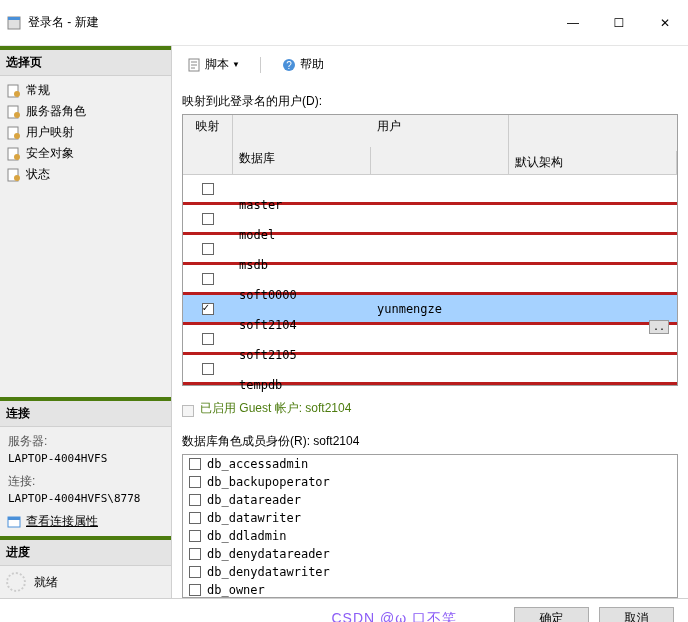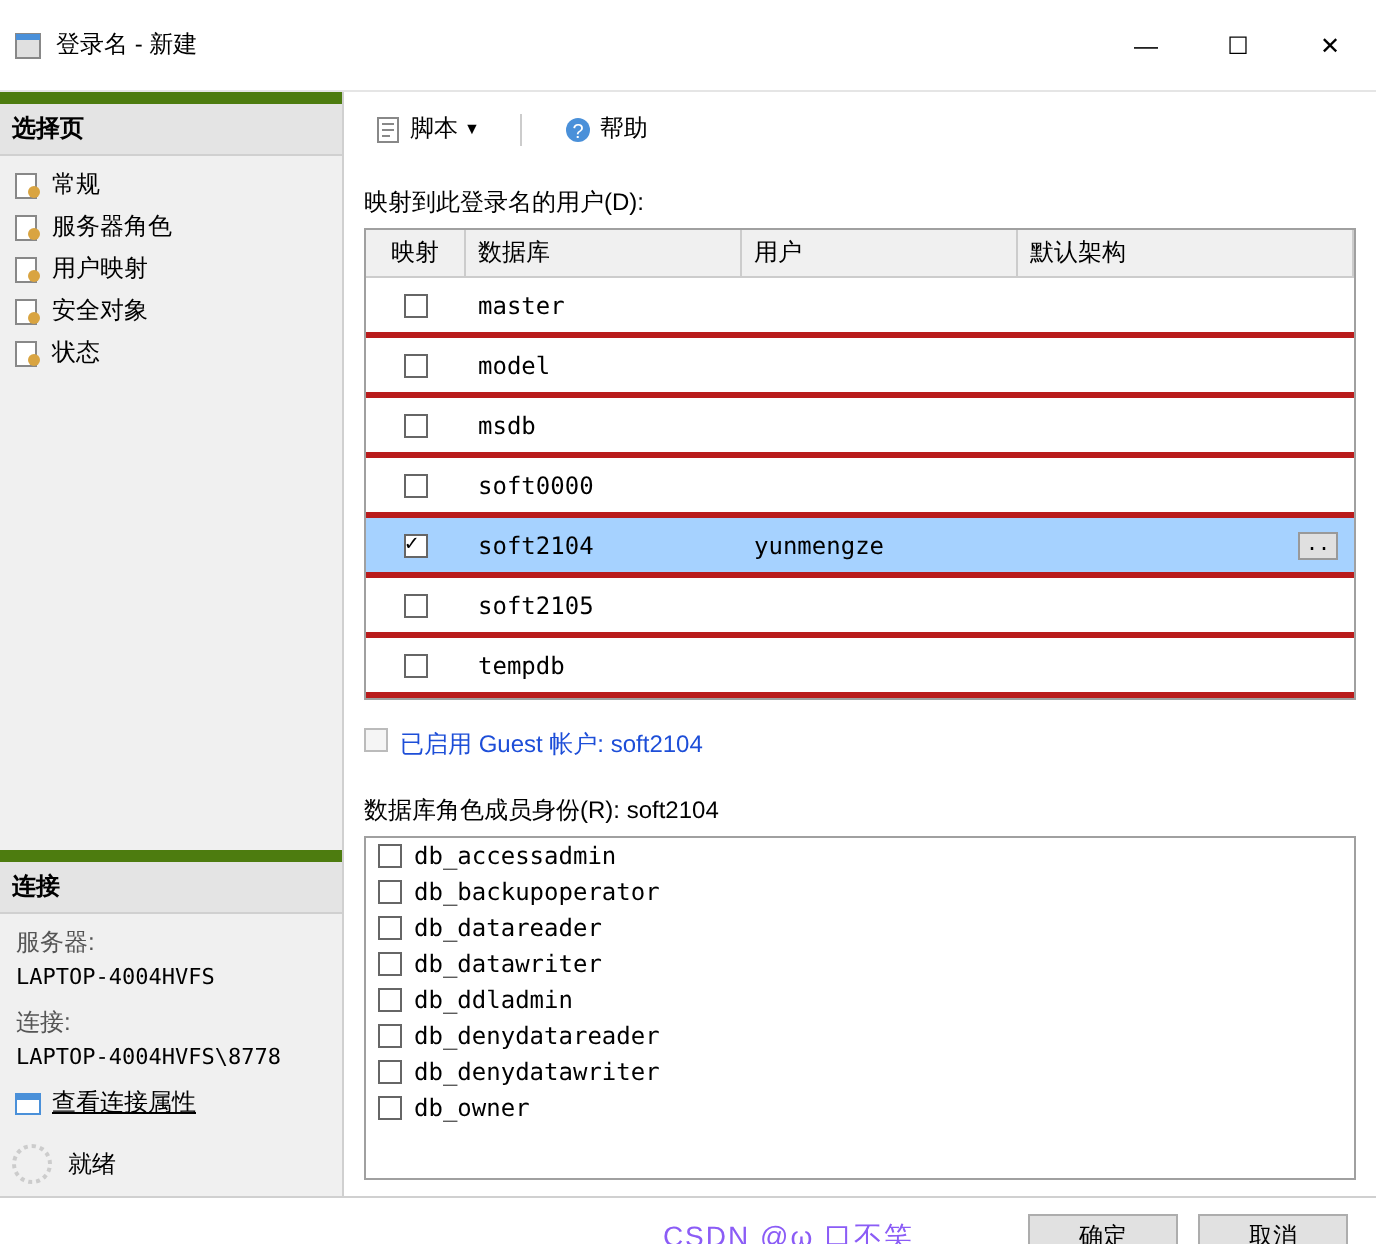--- a/index.html
+++ b/index.html
@@ -4,51 +4,51 @@
 <style>
 * { box-sizing: border-box; margin: 0; padding: 0; }
 body { font-family: "Microsoft YaHei", "SimSun", sans-serif; font-size: 12px; background: #fff; width: 688px; height: 622px; overflow: hidden; }
 .titlebar { height: 46px; display: flex; align-items: center; padding-left: 6px; background: #fff; border-bottom: 1px solid #e5e5e5; }
 .titlebar-icon { width: 16px; height: 16px; margin-right: 6px; }
 .title-text { flex: 1; font-size: 12px; }
 .win-buttons { display: flex; }
 .win-btn { width: 46px; height: 30px; display: flex; align-items: center; justify-content: center; color: #000; }
 .main { display: flex; height: 552px; }
 .left-panel { width: 172px; background: #f0f0f0; border-right: 1px solid #d0d0d0; display: flex; flex-direction: column; }
-.section-header { background: #e4e4e4; padding: 4px 6px; font-weight: bold; border-top: 6px solid #4d7c0f; border-bottom: 1px solid #d0d0d0; }
+.section-header { background: #e4e4e4; padding: 4px 6px; font-weight: bold; border-top: 4px solid #4d7c0f; border-bottom: 1px solid #d0d0d0; }
 .section-body { padding: 4px 2px; }
 .nav-item { display: flex; align-items: center; padding: 2px 4px; }
 .nav-item .icon { width: 16px; height: 16px; margin-right: 4px; }
 .conn-label { color: #555; padding: 2px 6px; }
 .conn-value { padding: 0 6px 6px 6px; font-family: Consolas, monospace; font-size: 11px; }
 .link { color: #000000; text-decoration: underline; cursor: pointer; }
 .progress-item { display: flex; align-items: center; padding: 6px; }
 .progress-spinner { width: 20px; height: 20px; margin-right: 8px; border: 2px dotted #ccc; border-radius: 50%; }
 .right-panel { flex: 1; background: #fff; display: flex; flex-direction: column; padding: 8px 10px 0 10px; }
 .toolbar { display: flex; align-items: center; gap: 16px; padding-bottom: 8px; }
 .toolbar-btn { display: flex; align-items: center; gap: 3px; padding: 2px 4px; }
 .dropdown-arrow { font-size: 8px; }
 .sep { width: 1px; height: 16px; background: #ccc; }
 .section-label { padding: 10px 0 4px 0; }
 .grid { border: 1px solid #a0a0a0; background: #fff; }
 .grid-header { display: flex; background: #f0f0f0; border-bottom: 1px solid #ccc; }
 .grid-header > div { padding: 3px 6px; border-right: 1px solid #ccc; }
 .col-check { width: 50px; text-align: center; }
-.col-db { width: 138px; }
+.col-db { width: 138px; margin-top: 32px; }
 .col-user { width: 138px; }
-.col-schema { flex: 1; }
+.col-schema { flex: 1; margin-top: 36px; }
 .grid-body { }
 .grid-row { display: flex; border-bottom: 3px solid #b91c1c; height: 30px; align-items: center; font-family: Consolas, monospace; }
 .grid-row.selected { background: #a6d2ff; }
 .grid-row > div { padding: 2px 6px; border-right: 1px solid transparent; }
 .grid-row .cell-dots { width: 20px; text-align: center; background: #e0e0e0; border: 1px solid #999; font-size: 10px; line-height: 12px; margin-right: 1px; cursor: pointer; }
 .chk { width: 12px; height: 12px; border: 1px solid #666; display: inline-block; vertical-align: middle; background: #fff; position: relative; }
 .chk.checked::after { content: "✓"; position: absolute; top: -3px; left: 0; font-size: 11px; color: #000; }
 .chk.disabled { border-color: #bbb; background: #f5f5f5; }
-.guest-row { display: flex; align-items: flex-start; color: #1d4ed8; padding: 14px 0 6px 0; gap: 6px; }
+.guest-row { display: flex; align-items: flex-end; color: #4d7c0f; padding: 14px 0 6px 0; gap: 6px; }
 .roles-box { border: 1px solid #a0a0a0; height: 172px; overflow-y: auto; }
 .role-row { display: flex; align-items: center; padding: 2px 6px; gap: 6px; font-family: Consolas, monospace; }
 .footer { height: 40px; border-top: 1px solid #d0d0d0; display: flex; align-items: center; justify-content: flex-end; padding-right: 14px; gap: 10px; position: relative; }
 .footer .btn { width: 75px; height: 23px; border: 1px solid #adadad; background: #e1e1e1; text-align: center; line-height: 21px; cursor: pointer; }
 .watermark { position: absolute; left: 50%; transform: translateX(-10%); color: #8b5cf6; font-size: 14px; pointer-events: none; letter-spacing: 1px; }
 .icon svg { width: 100%; height: 100%; }
 </style>
 </head>
 <body>
 
@@ -116,20 +116,21 @@
       <div class="conn-label">连接:</div>
       <div class="conn-value">LAPTOP-4004HVFS\8778</div>
       <div class="nav-item">
         <span class="icon"><svg viewBox="0 0 16 16">
               <rect x="2" y="3" width="12" height="10" fill="#fff" stroke="#4a90d9"></rect>
               <rect x="2" y="3" width="12" height="3" fill="#4a90d9"></rect>
             </svg></span>
         <span class="link">查看连接属性</span>
       </div>
     </div>
+    <div class="section-header">进度</div>
     <div class="progress-item">
       <div class="progress-spinner"></div>
       <span>就绪</span>
     </div>
   </div>
 
   <div class="right-panel">
     <div class="toolbar">
       <div class="toolbar-btn">
         <span class="icon" style="width:16px;height:16px"><svg viewBox="0 0 16 16">

